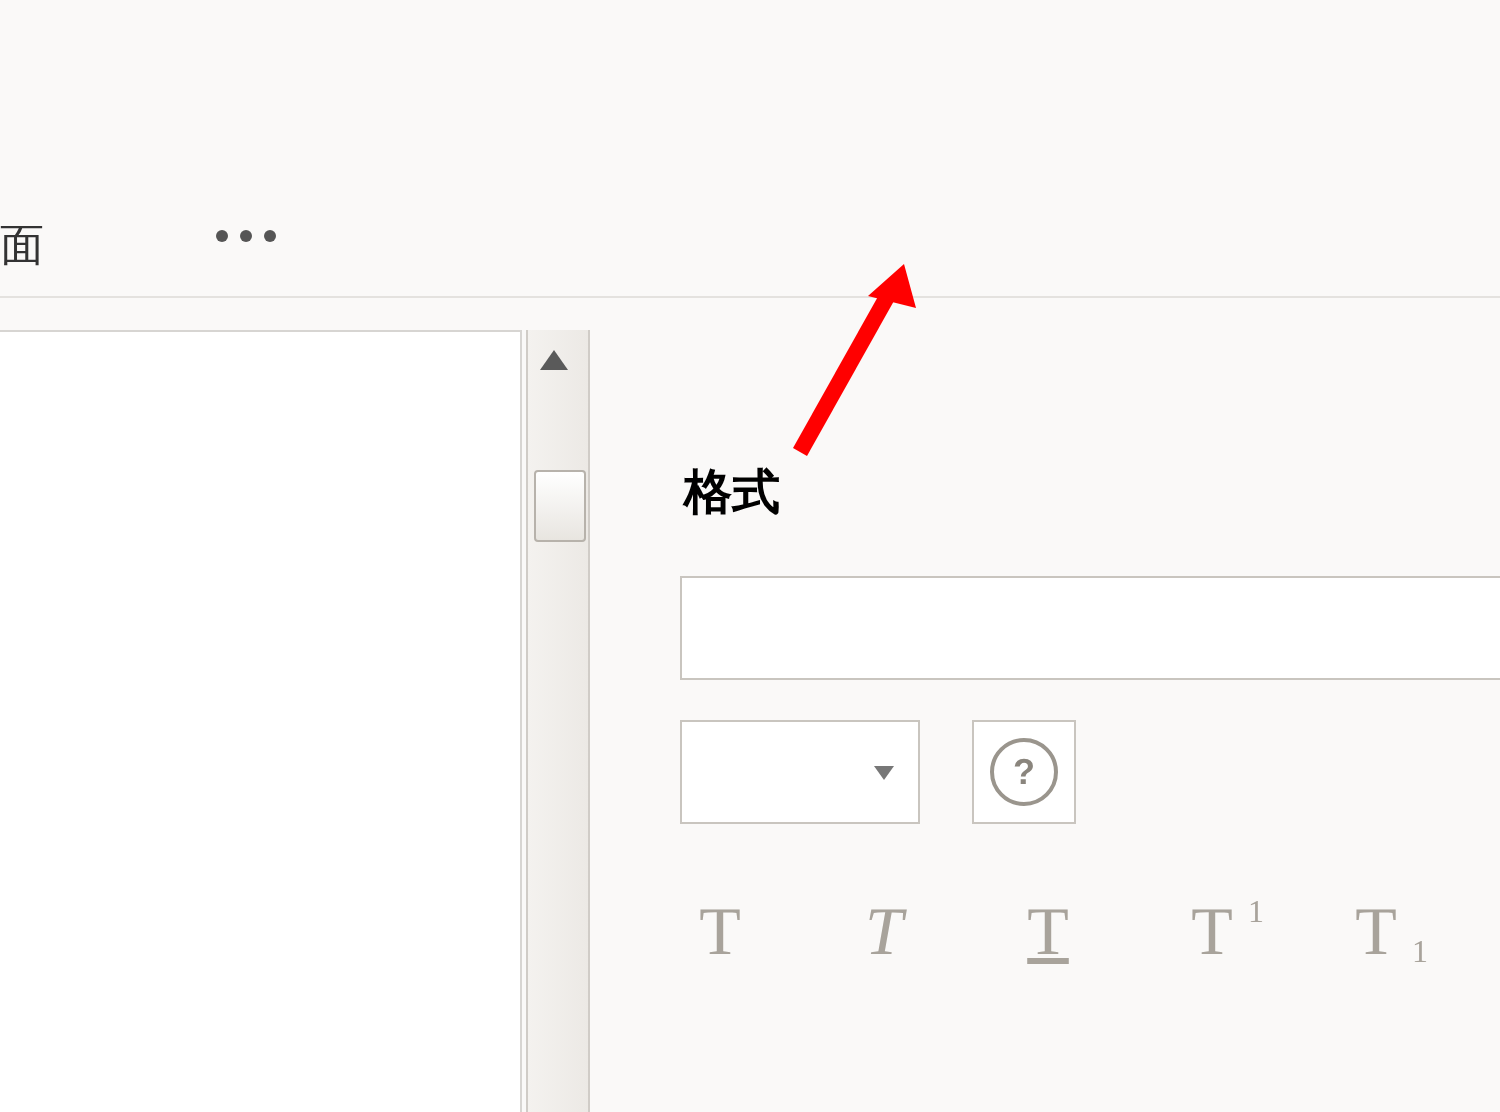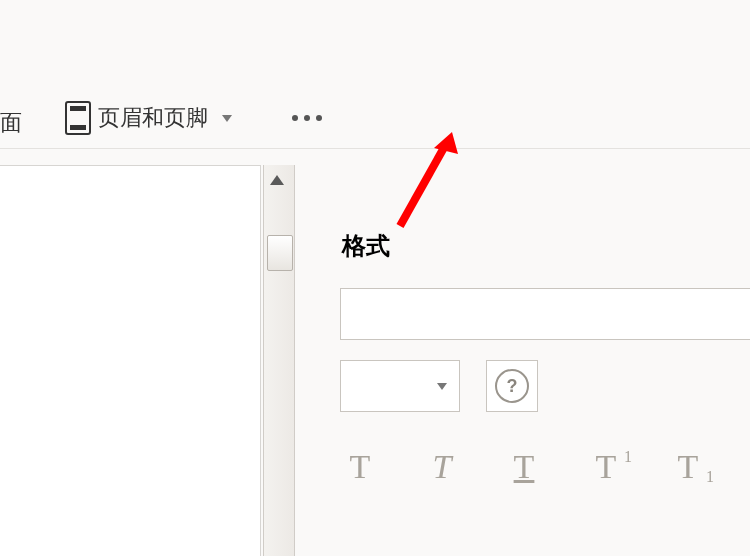--- a/index.html
+++ b/index.html
@@ -32,31 +32,20 @@
   .frag{position:absolute;left:0;top:108px;font-size:22px;color:#333;}
 </style>
 </head>
 <body>
 
 <div class="frag">面</div>
 
 <div class="toolbar">
   <div style="width:56px"></div>
 
-  <div class="tb-item">
-    <span class="icon-box">
-      <svg viewBox="0 0 28 34" width="28" height="34">
-        <rect x="2" y="1" width="24" height="32" rx="2" fill="none" stroke="#333" stroke-width="2"></rect>
-        <rect x="6" y="5" width="16" height="5" fill="#333"></rect>
-        <rect x="6" y="24" width="16" height="5" fill="#333"></rect>
-      </svg>
-    </span>
-    <span class="lbl">页眉和页脚</span>
-    <span class="drop-caret"></span>
-  </div>
 
   <div style="width:18px"></div>
 
 
   <div style="width:26px"></div>
 
   <div class="tb-item">
     <div class="more-dots">
         <span></span>
         <span></span>

